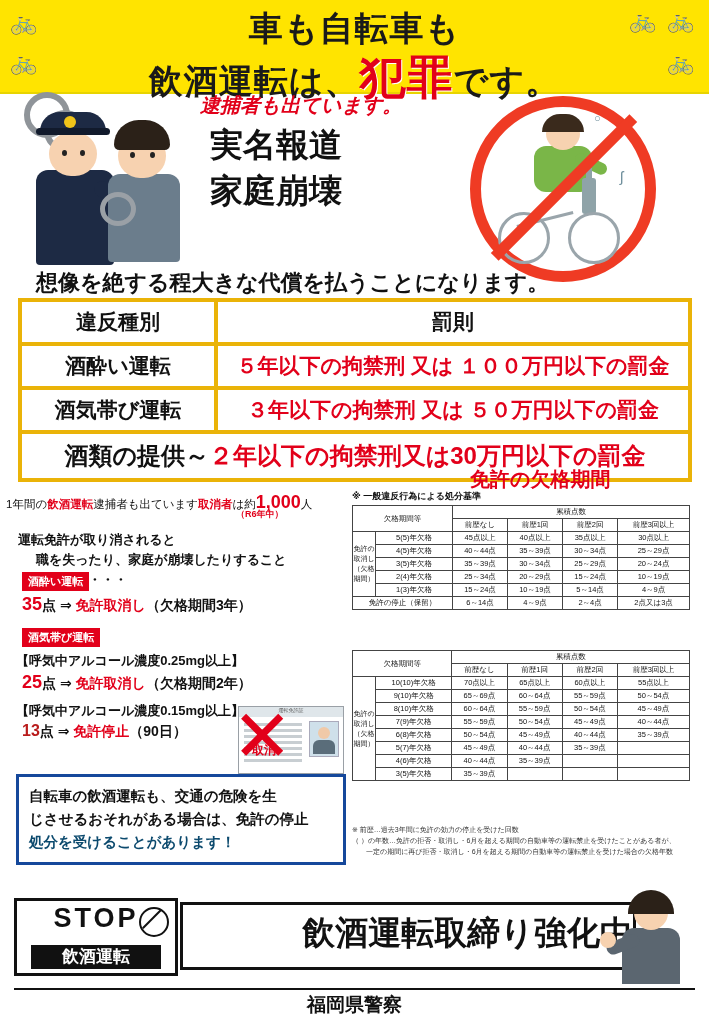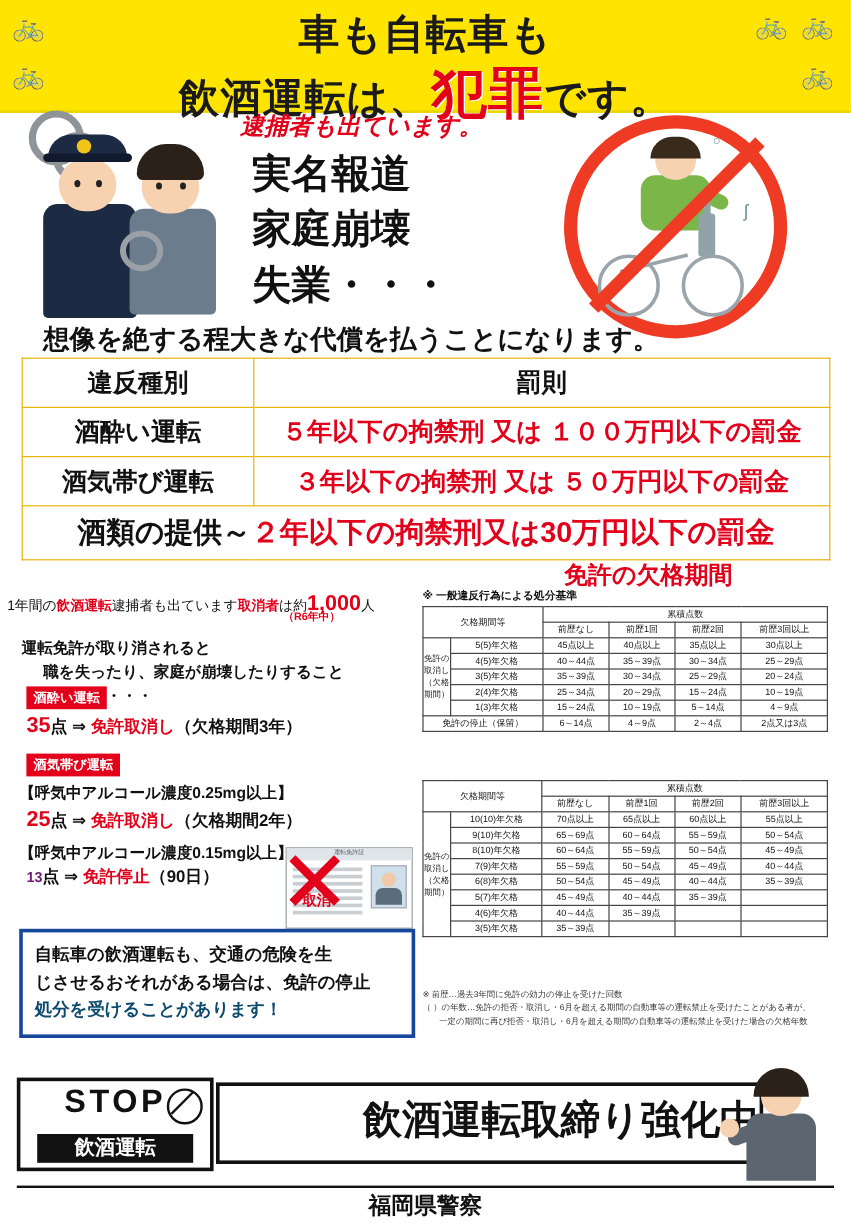--- a/index.html
+++ b/index.html
@@ -70,21 +70,21 @@
   .cp-body{position:absolute;left:4px;top:28px;width:58px;height:46px;background:#7ab648;border-radius:12px;}
   .cp-arm{position:absolute;left:44px;top:40px;width:34px;height:12px;background:#7ab648;border-radius:6px;transform:rotate(25deg);}
   .bottle{position:absolute;left:52px;top:60px;width:14px;height:36px;background:#8fa3a8;border-radius:3px;}
   .bottle:before{content:"";position:absolute;left:4px;top:-10px;width:6px;height:12px;background:#8fa3a8;}
   .bicycle{position:absolute;left:28px;top:104px;width:118px;height:62px;}
   .wheel{position:absolute;top:12px;width:46px;height:46px;border:3px solid #9aa5ab;border-radius:50%;}
   .bub{position:absolute;color:#6f8f9c;font-size:15px;}
 
   
   .ptable{position:absolute;left:18px;top:298px;width:674px;border-collapse:collapse;}
-  .ptable td{border:1px solid #eab308;text-align:center;font-weight:bold;padding:6px 2px;}
+  .ptable td{border:4px solid #eab308;text-align:center;font-weight:bold;padding:6px 2px;}
   .ptable .c1{width:188px;font-size:21px;color:#111;}
   .ptable .c2{font-size:21px;color:#e2001a;}
   .ptable .hd{font-size:21px;color:#111;}
   .ptable .wide{font-size:24px;color:#e2001a;}
   .ptable .wide .blk{color:#111;}
 
   
   .lic-head{position:absolute;left:470px;top:466px;font-size:20px;font-weight:bold;color:#e2001a;}
   .stat-line{position:absolute;left:6px;top:492px;width:330px;font-size:11.5px;color:#111;}
   .stat-line .red{color:#e2001a;font-weight:bold;}
@@ -95,21 +95,21 @@
   .rowA{position:absolute;left:22px;top:594px;font-size:14px;font-weight:bold;color:#111;}
   .rowA .pt{color:#e2001a;font-size:18px;}
   .rowA .rd{color:#e2001a;}
   .tagB{position:absolute;left:22px;top:628px;background:#e2001a;color:#fff;font-size:11px;font-weight:bold;padding:2px 6px;}
   .rowB1{position:absolute;left:16px;top:652px;font-size:13px;font-weight:bold;color:#111;}
   .rowB2{position:absolute;left:22px;top:672px;font-size:14px;font-weight:bold;color:#111;}
   .rowB2 .pt{color:#e2001a;font-size:18px;}
   .rowB2 .rd{color:#e2001a;}
   .rowC1{position:absolute;left:16px;top:702px;font-size:13px;font-weight:bold;color:#111;}
   .rowC2{position:absolute;left:22px;top:722px;font-size:14px;font-weight:bold;color:#111;}
-  .rowC2 .pt{color:#701a75;font-size:12px;}
+  .rowC2 .pt{color:#b91c1c;font-size:16px;}
   .rowC2 .rd{color:#e2001a;}
 
   
   .licence{position:absolute;left:238px;top:706px;width:104px;height:66px;background:#fff;border:1px solid #9aa0a6;}
   .lic-top{position:absolute;left:0;top:0;width:104px;height:10px;background:#dfe6ea;font-size:5px;text-align:center;color:#555;}
   .lic-photo{position:absolute;right:4px;top:14px;width:28px;height:34px;background:#cfe0ea;border:1px solid #aab;}
   .lic-ph-head{position:absolute;left:8px;top:5px;width:12px;height:12px;background:#f0c9a8;border-radius:50%;}
   .lic-ph-body{position:absolute;left:3px;top:18px;width:22px;height:14px;background:#5a6d7a;border-radius:6px 6px 0 0;}
   .lic-lines{position:absolute;left:5px;top:16px;width:58px;}
   .lic-lines i{display:block;height:3px;background:#c8ced2;margin-bottom:3px;}
@@ -183,21 +183,20 @@
       <div class="sus-eye" style="left:44px;"></div>
       <div class="sus-hair"></div>
       <div class="sus-cuff"></div>
     </div>
   </div>
 
   <div class="arrest-line">逮捕者も出ています。</div>
   <div class="big3">
     <div>実名報道</div>
     <div>家庭崩壊</div>
-    <div>失業・・・</div>
   </div>
   <div class="cost-line">想像を絶する程大きな代償を払うことになります。</div>
 
   <div class="nosign">
     <div class="nocircle"></div>
     <div class="cyc-person">
       <div class="cp-body"></div>
       <div class="cp-arm"></div>
       <div class="cp-head"></div>
       <div class="cp-hair"></div>

